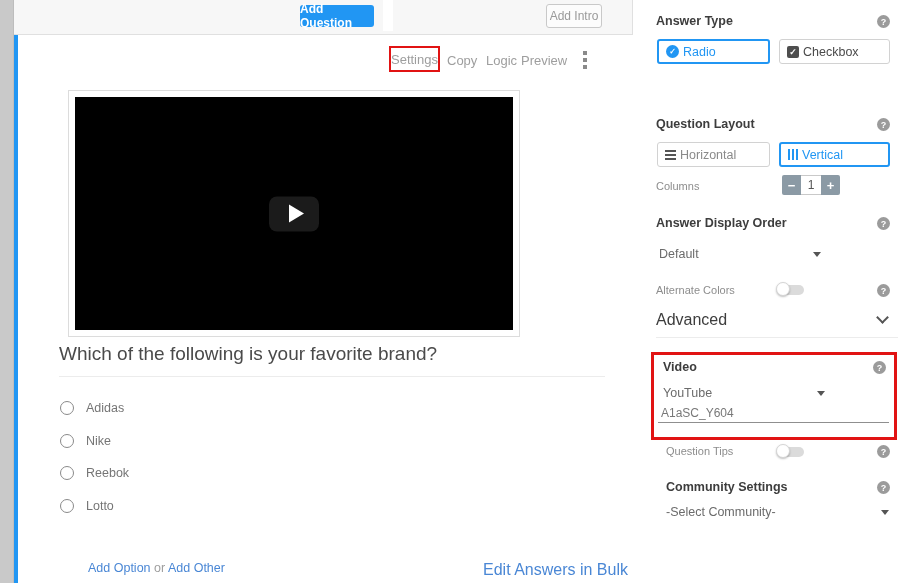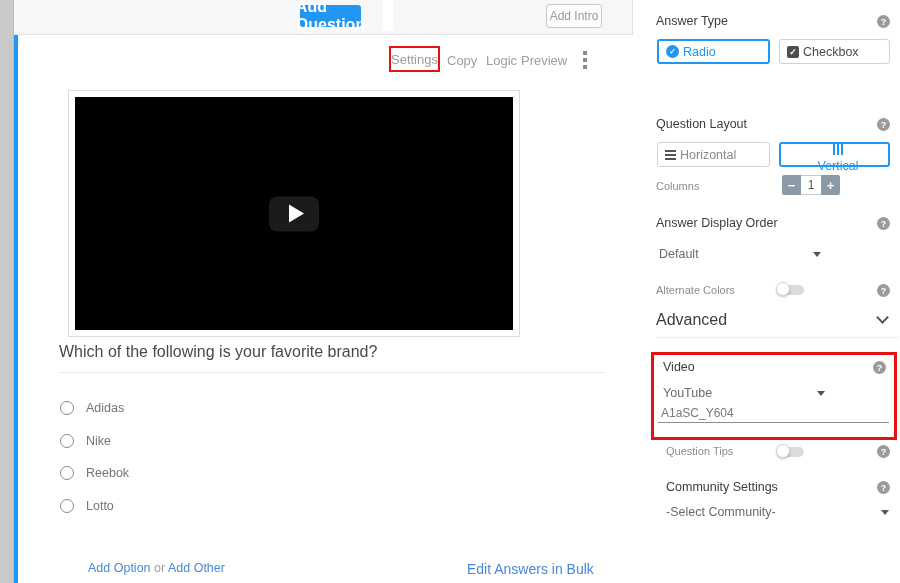--- a/index.html
+++ b/index.html
@@ -4,53 +4,53 @@
 <style>
   * { margin:0; padding:0; box-sizing:border-box; }
   body { font-family:"Liberation Sans", sans-serif; background:#fff; }
   .stage { position:relative; width:900px; height:583px; overflow:hidden; background:#fff; }
   .abs { position:absolute; }
 
   
   .left-rail { left:0; top:0; width:14px; height:583px; background:#c9c9c9; border-right:1px solid #bdbdbd; }
   .topbar { left:14px; top:0; width:619px; height:35px; background:#f7f7f7; border-bottom:1px solid #e0e0e0; border-right:1px solid #e0e0e0; }
   .topbar-gap { left:383px; top:0; width:10px; height:31px; background:#fff; }
-  .btn-primary { left:300px; top:5px; width:61px; height:22px; background:#2196f3; color:#fff;
-    font-size:16px; font-weight:bold; border-radius:3px; display:flex; align-items:center; justify-content:center; cursor:pointer; }
+  .btn-primary { left:300px; top:5px; width:74px; height:22px; background:#2196f3; color:#fff;
+    font-size:12px; font-weight:bold; border-radius:3px; display:flex; align-items:center; justify-content:center; cursor:pointer; }
   .btn-intro { left:546px; top:4px; width:56px; height:24px; background:#fcfcfc; border:1px solid #c9c9c9; color:#9a9a9a;
     font-size:12px; border-radius:3px; display:flex; align-items:center; justify-content:center; cursor:pointer; }
   .content-panel { left:14px; top:35px; width:619px; height:548px; background:#fff; border-left:4px solid #2196f3; }
 
   
   .tab { font-size:13px; color:#9e9e9e; cursor:pointer; }
   .settings-box { left:389px; top:46px; width:51px; height:26px; border:2px solid #e11313;
     display:flex; align-items:center; justify-content:center; }
   .tab-copy { left:447px; top:53px; } .tab-logic { left:486px; top:53px; } .tab-preview { left:521px; top:53px; }
   .dots-menu { left:583px; top:51px; display:flex; flex-direction:column; gap:3px; cursor:pointer; }
   .dots-menu i { width:4px; height:4px; background:#8a8a8a; display:block; }
 
   
   .video-frame { left:68px; top:90px; width:452px; height:247px; border:1px solid #dcdcdc; background:#fff; padding:6px; }
   .video-screen { width:100%; height:100%; background:#000; position:relative; }
   .play-btn { position:absolute; left:50%; top:50%; transform:translate(-50%,-50%); width:50px; height:35px;
     background:#1b1b1b; border-radius:8px; display:flex; align-items:center; justify-content:center; cursor:pointer; }
   .play-tri { width:0; height:0; border-left:15px solid #fff; border-top:9px solid transparent; border-bottom:9px solid transparent; margin-left:4px; }
 
   
-  .question-text { left:59px; top:343px; width:546px; font-size:16px; color:#4a4a4a; padding-bottom:11px; border-bottom:1px solid #ececec; }
+  .question-text { left:59px; top:343px; width:546px; font-size:19px; color:#4a4a4a; padding-bottom:11px; border-bottom:1px solid #ececec; }
   .opt-row { left:60px; height:16px; display:flex; align-items:center; gap:12px; }
   .opt-circle { width:14px; height:14px; border:1.5px solid #8a8a8a; border-radius:50%; background:#fff; flex:0 0 auto; cursor:pointer; }
   .opt-label { font-size:12.5px; color:#757575; }
   .links-row { left:88px; top:561px; font-size:12.5px; }
   .link { color:#4a87d5; cursor:pointer; }
   .or-text { color:#9e9e9e; }
-  .edit-bulk { left:467px; top:561px; font-size:14px; }
-
-  
-  .sec-label { font-size:12.5px; font-weight:normal; color:#3d3d3d; }
+  .edit-bulk { left:483px; top:561px; font-size:16px; }
+
+  
+  .sec-label { font-size:12.5px; font-weight:bold; color:#3d3d3d; }
   .sub-label { font-size:11px; color:#8d8d8d; }
   .help { width:13px; height:13px; border-radius:50%; background:#9b9b9b; color:#fff; font-size:9px; font-weight:bold;
     display:flex; align-items:center; justify-content:center; cursor:pointer; }
   .type-btn { height:25px; border:1px solid #d2d2d2; border-radius:3px; background:#fff; display:flex; align-items:center;
     padding-left:7px; gap:4px; cursor:pointer; }
   .type-btn .lbl { font-size:12.5px; color:#4a4a4a; }
   .type-btn.selected { border:2px solid #2196f3; }
   .type-btn.selected .lbl { color:#2196f3; }
   .ic-radio { width:13px; height:13px; border-radius:50%; background:#2196f3; color:#fff; font-size:8px; font-weight:bold;
     display:flex; align-items:center; justify-content:center; }
@@ -163,21 +163,21 @@
   <div class="abs help" style="left:877px; top:118px;">?</div>
 
   <div class="abs type-btn" style="left:657px; top:142px; width:113px;">
     <span class="ic-burger">
         <i></i>
         <i></i>
         <i></i>
       </span>
     <span class="lbl" style="color:#8a8a8a;">Horizontal</span>
   </div>
-  <div class="abs type-btn selected" style="left:779px; top:142px; width:111px;flex-direction:column;">
+  <div class="abs type-btn selected" style="left:779px; top:142px; width:111px;">
     <span class="ic-vbars">
         <i></i>
         <i></i>
         <i></i>
       </span>
     <span class="lbl">Vertical</span>
   </div>
 
   <span class="abs sub-label" style="left:656px; top:180px;">Columns</span>
   <div class="abs stepper">

